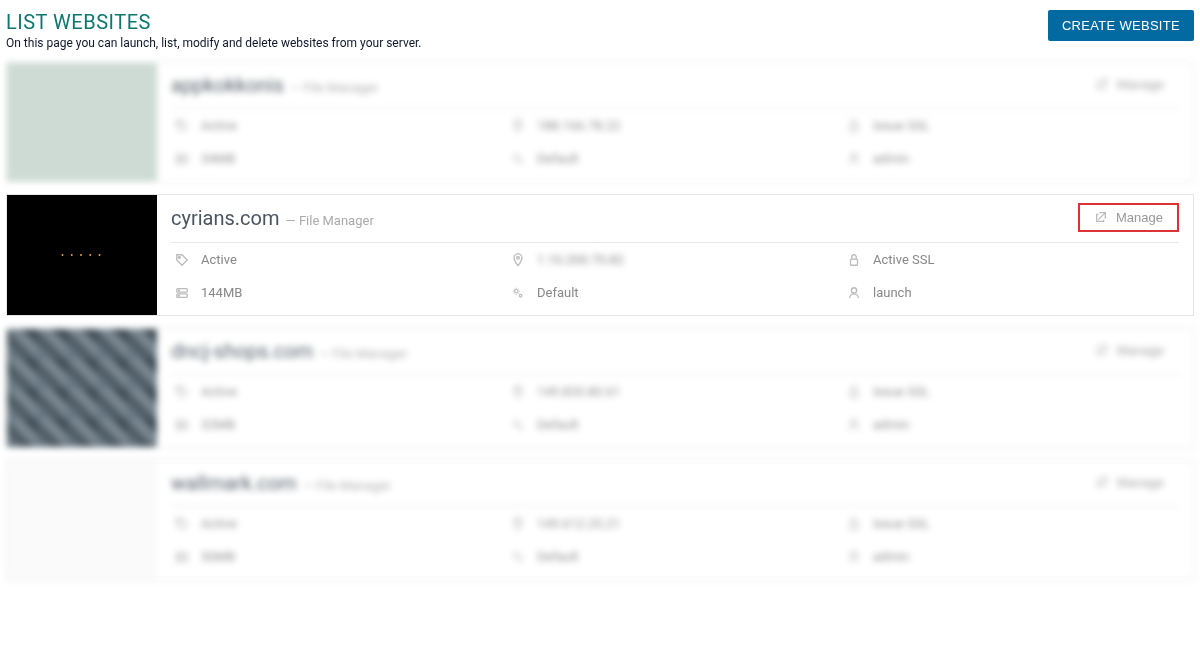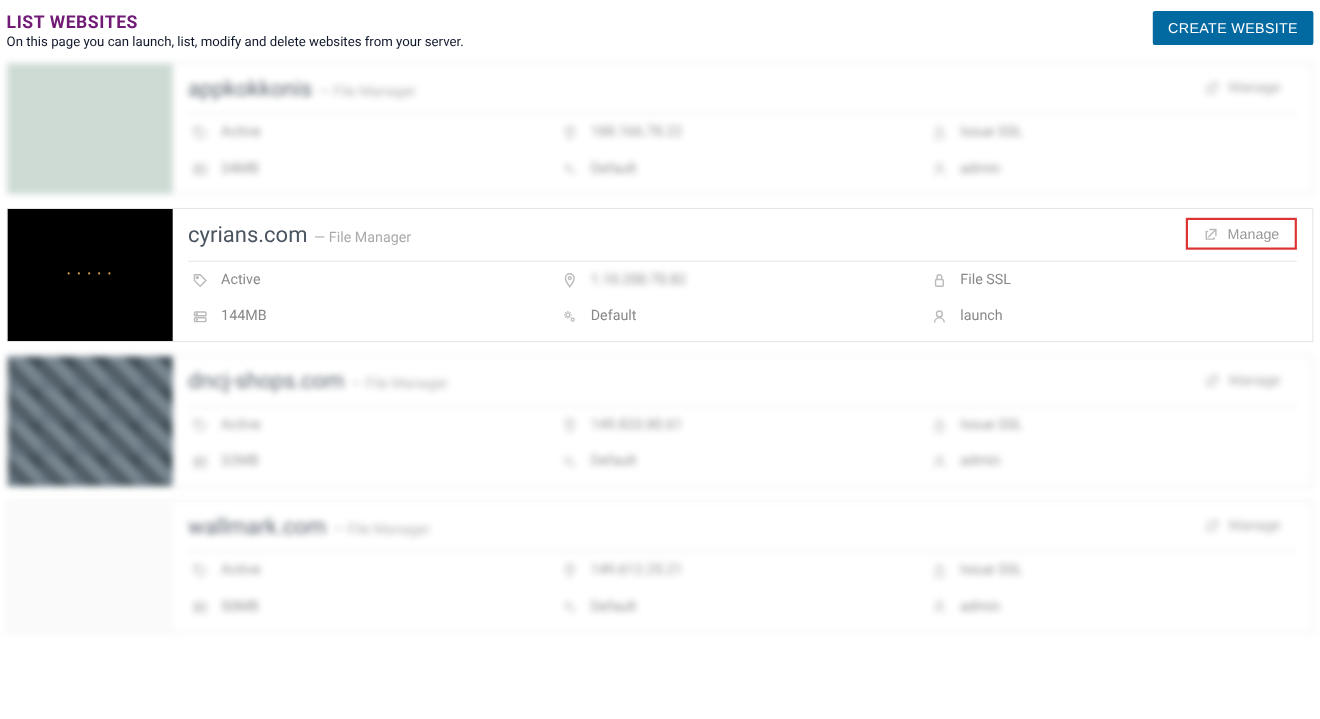--- a/index.html
+++ b/index.html
@@ -1,40 +1,40 @@
 <!DOCTYPE html>
 <html><head>
   <meta charset="utf-8">
   <style>
     * { margin: 0; padding: 0; box-sizing: border-box; }
     body { font-family: -apple-system, BlinkMacSystemFont, "Segoe UI", Roboto, "Helvetica Neue", Arial, sans-serif; background: #fff; color: #333; font-size: 14px; }
     .page { padding: 10px 6px; }
     .header-row { display: flex; justify-content: space-between; align-items: flex-start; margin-bottom: 12px; }
     .header-left { }
-    .page-title { font-size: 16px; font-weight: 700; color: #701a75; letter-spacing: 0.5px; }
+    .page-title { font-size: 20px; font-weight: 400; color: #0f766e; letter-spacing: 0.5px; }
     .page-subtitle { font-size: 12px; color: #0f172a; margin-top: 2px; }
     .btn-create { background: #0369a1; color: #fff; border: none; padding: 8px 14px; font-size: 13px; cursor: pointer; border-radius: 2px; letter-spacing: 0.3px; }
     .search-row { display: flex; gap: 12px; margin-bottom: 18px; }
     .search-input { flex: 1; border: 1px solid #ddd; padding: 8px 12px; font-size: 14px; color: #555; border-radius: 2px; }
     .search-input::placeholder { color: #bbb; }
     .dropdown { width: 180px; border: 1px solid #ccc; background: #fff; padding: 7px 8px; font-size: 14px; border-radius: 2px; }
     .card { border: 1px solid #e5e5e5; margin-bottom: 12px; display: flex; background: #fff; }
     .card.blurred { filter: blur(3px); opacity: 0.9; pointer-events: none; }
     .thumb { width: 150px; min-height: 115px; flex-shrink: 0; background: #222; display: flex; align-items: center; justify-content: center; }
     .thumb.greenish { background: #c8d8d0; }
     .thumb.dark { background: #000; }
     .thumb.mosaic { background: linear-gradient(45deg, #5a6b78 25%, #3f4d57 25%, #3f4d57 50%, #6b7a85 50%, #6b7a85 75%, #2f3d47 75%); background-size: 30px 30px; }
     .thumb.white { background: #fafafa; }
     .thumb-dot { color: #d9a14b; font-size: 9px; letter-spacing: 2px; }
     .card-body { flex: 1; padding: 8px 14px 6px 14px; }
     .card-top { display: flex; justify-content: space-between; align-items: center; border-bottom: 1px solid #e7e7e7; padding-bottom: 10px; margin-bottom: 0; }
     .domain-line { display: flex; align-items: baseline; gap: 6px; }
     .domain-name { font-size: 20px; color: #4a5560; font-weight: 400; }
     .domain-fm { font-size: 13px; color: #aaa; }
-    .manage-btn { display: flex; align-items: center; gap: 8px; border: 1px solid transparent; background: #fff; padding: 5px 14px; color: #999; font-size: 13px; cursor: pointer; }
+    .manage-btn { display: flex; align-items: flex-start; gap: 8px; border: 1px solid transparent; background: #fff; padding: 5px 14px; color: #999; font-size: 13px; cursor: pointer; }
     .manage-btn.highlighted { border: 2px solid #d33; }
     .info-grid { display: grid; grid-template-columns: 1fr 1fr 1fr; }
     .info-cell { display: flex; align-items: center; gap: 12px; padding: 9px 4px; color: #888; font-size: 13px; }
     .info-icon { width: 14px; height: 14px; color: #bbb; flex-shrink: 0; }
     .info-value { color: #888; }
     .info-value.blurred-text { filter: blur(3px); }
     svg { display: block; }
   </style>
 </head>
 <body>
@@ -166,21 +166,21 @@
               </span>
               <span class="info-value blurred-text">1.10.200.70.82</span>
             </div>
             <div class="info-cell">
               <span>
                 <svg class="info-icon" viewBox="0 0 16 16" fill="none" stroke="currentColor" stroke-width="1.5">
                   <rect x="4" y="7" width="8" height="7" rx="1"></rect>
                   <path d="M5.5 7V4.5a2.5 2.5 0 015 0V7"></path>
                 </svg>
               </span>
-              <span class="info-value">File SSL</span>
+              <span class="info-value">Active SSL</span>
             </div>
             <div class="info-cell">
               <span>
                 <svg class="info-icon" viewBox="0 0 16 16" fill="none" stroke="currentColor" stroke-width="1.5">
                   <rect x="2" y="3" width="12" height="4" rx="1"></rect>
                   <rect x="2" y="9" width="12" height="4" rx="1"></rect>
                   <circle cx="4.5" cy="5" r="0.5" fill="currentColor"></circle>
                   <circle cx="4.5" cy="11" r="0.5" fill="currentColor"></circle>
                 </svg>
               </span>

